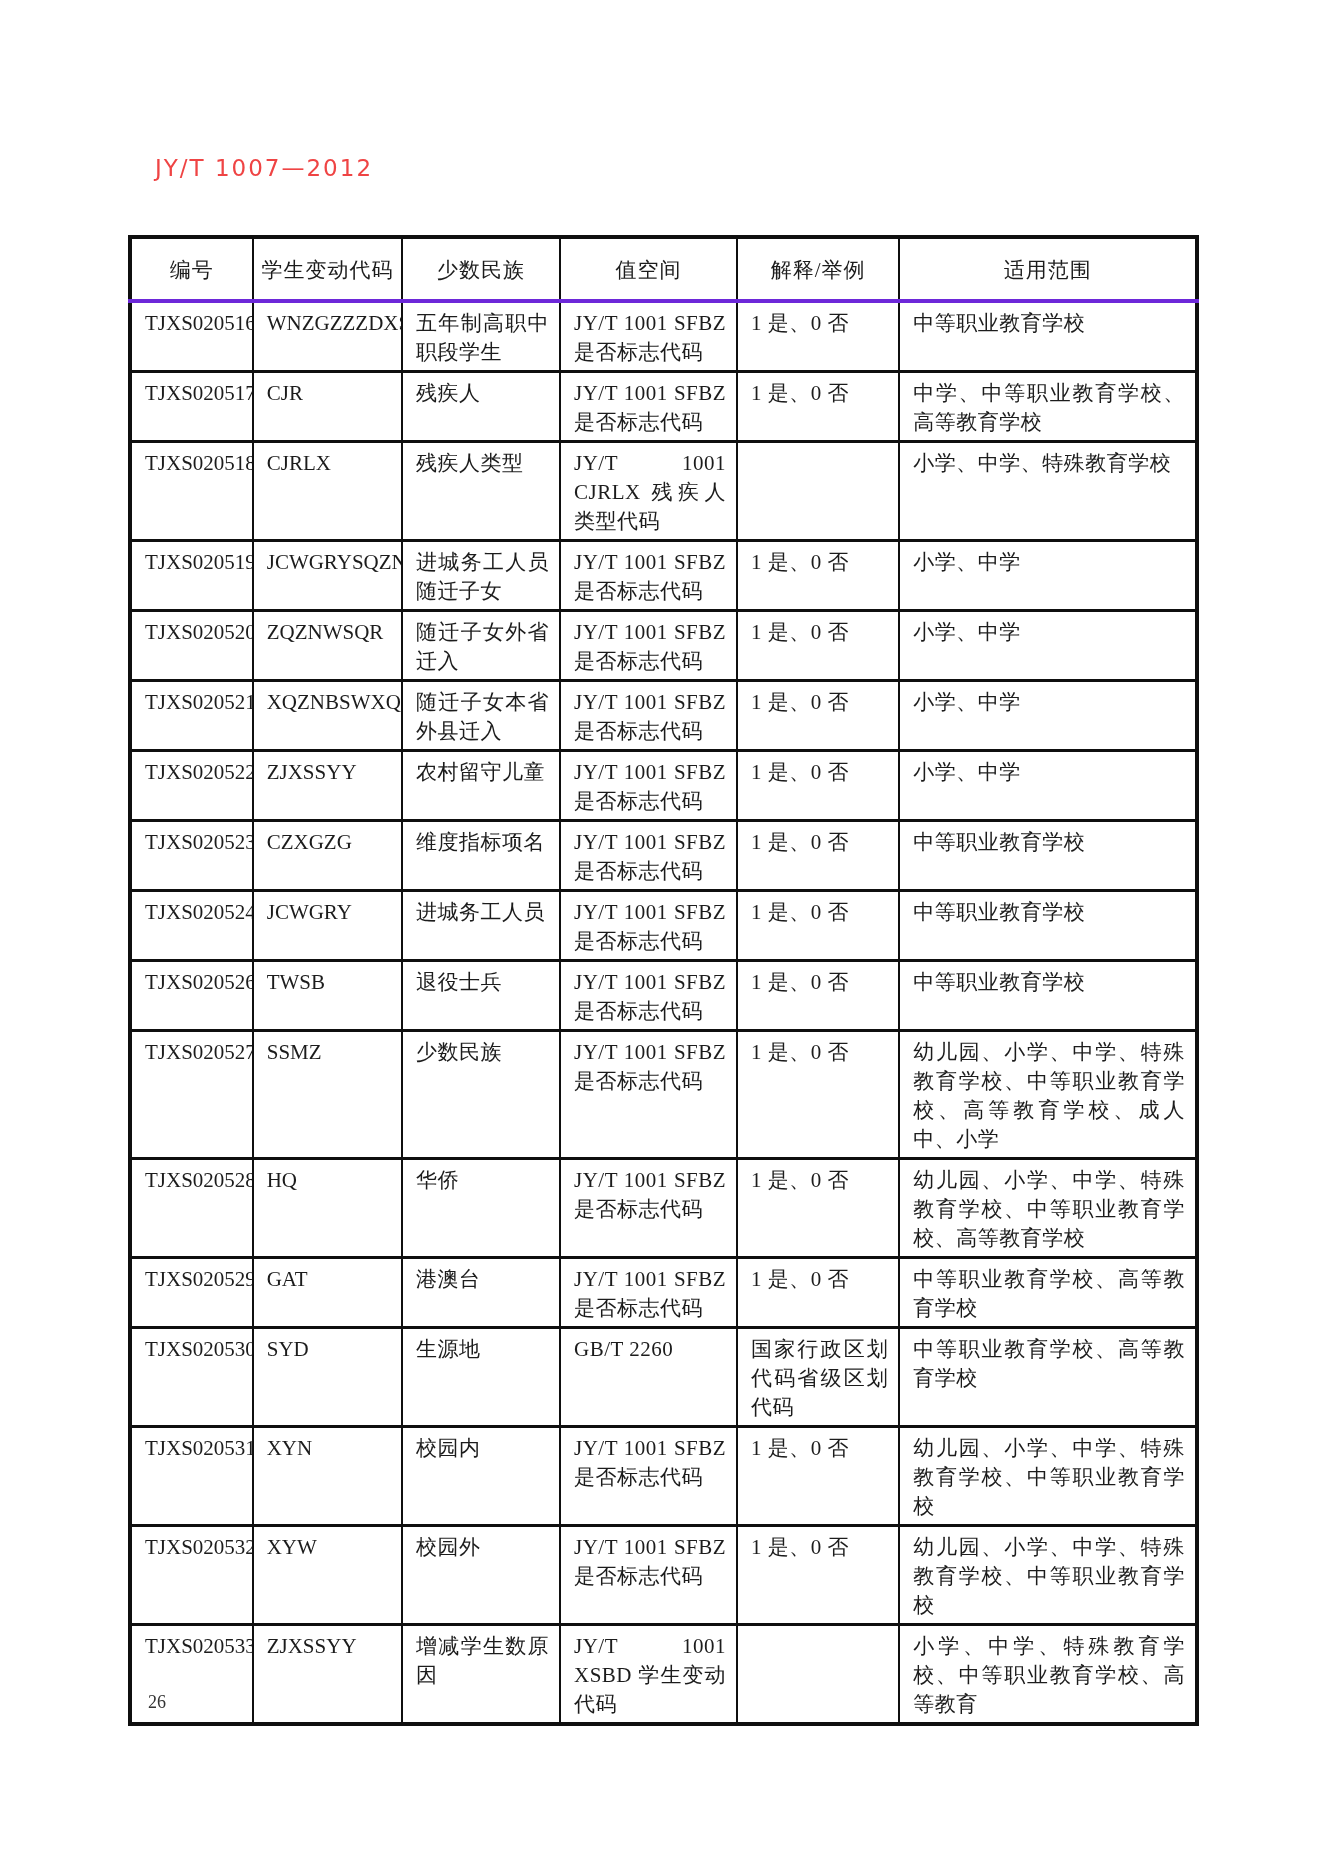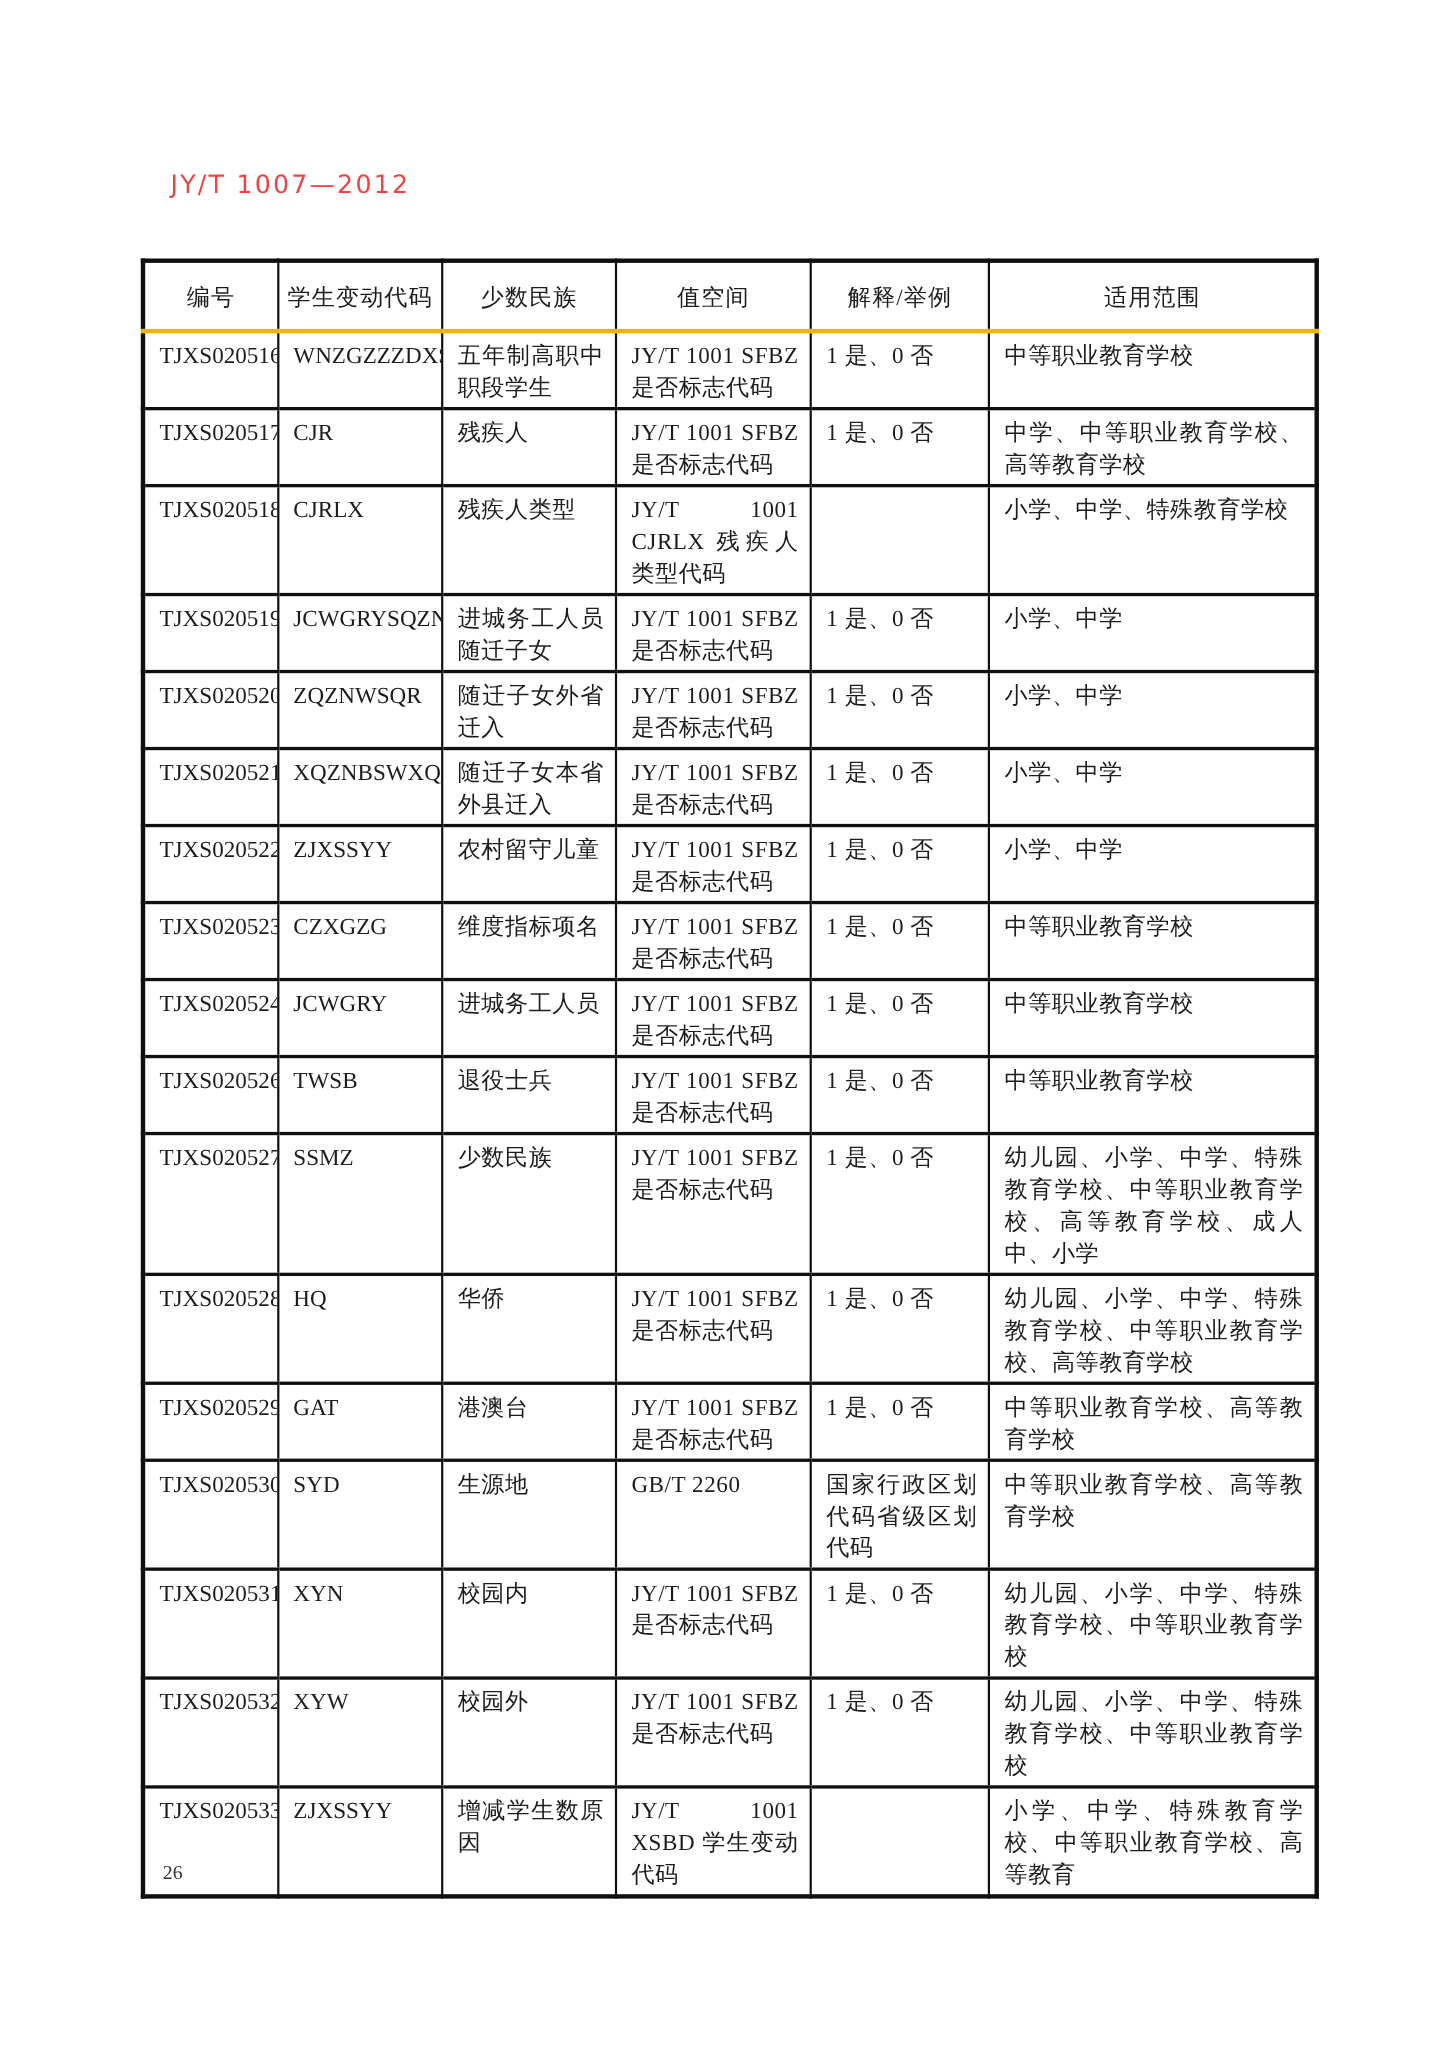--- a/index.html
+++ b/index.html
@@ -48,21 +48,21 @@
   table.indicator-table th,
   table.indicator-table td {
     border-left: 2px solid #0f0f0f;
     border-right: 2px solid #0f0f0f;
     border-top: 3px solid #0f0f0f;
     border-bottom: 3px solid #0f0f0f;
     vertical-align: top;
     overflow: hidden;
   }
   table.indicator-table thead th {
-    border-bottom: 4px solid #eab308;
+    border-bottom: 4px solid #6d28d9;
     font-weight: 400;
     text-align: center;
     padding: 17px 4px 15px 4px;
     line-height: 28px;
     letter-spacing: 1px;
   }
   table.indicator-table td {
     padding: 6px 10px 3px 13px;
     line-height: 29px;
     text-align: justify;

